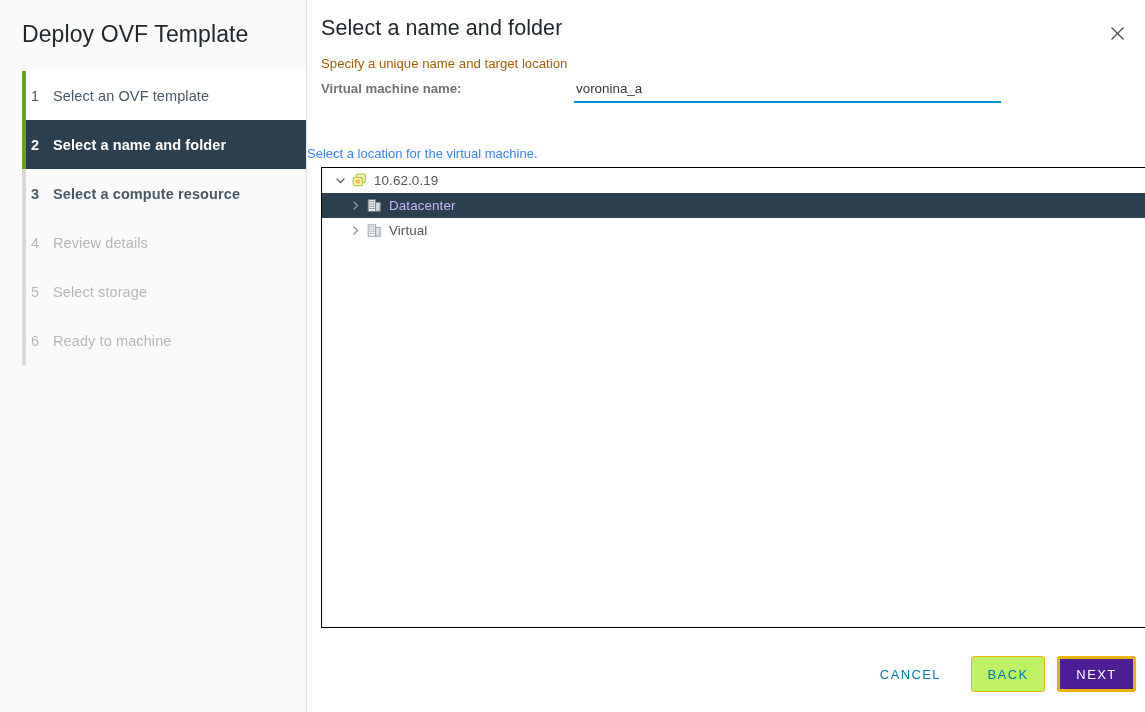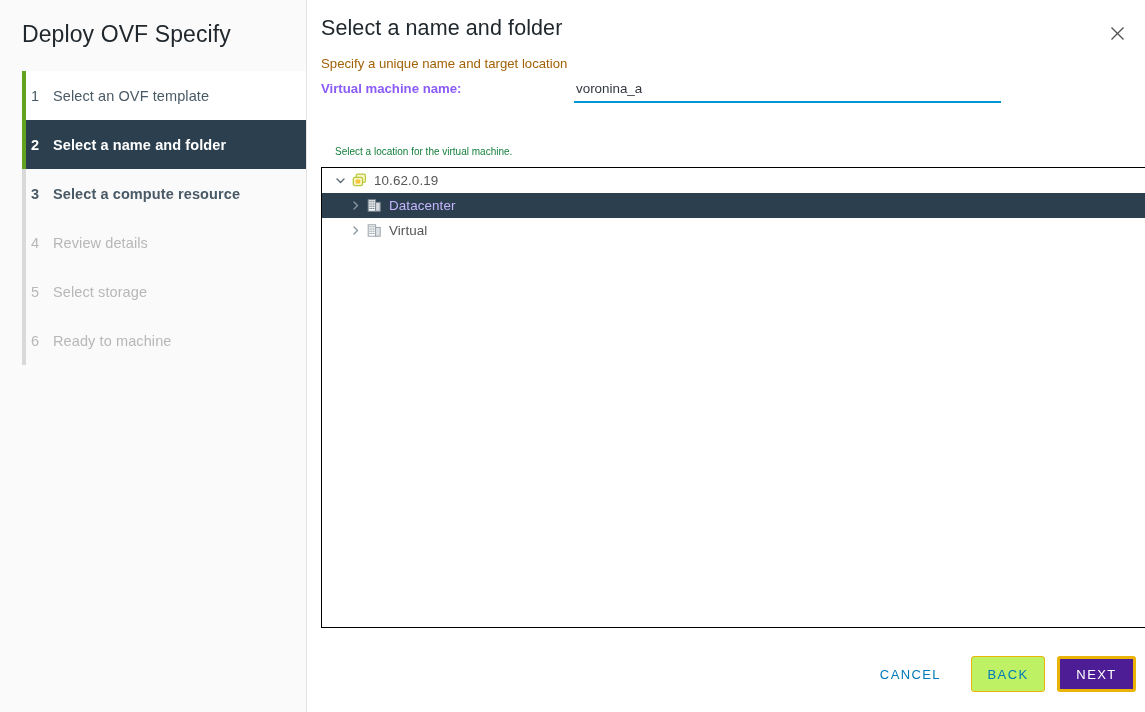--- a/index.html
+++ b/index.html
@@ -158,21 +158,21 @@
     width: 650px;
     height: 26px;
   }
 
   .name-label {
     position: absolute;
     left: 0;
     top: 2px;
     font-size: 13.2px;
     font-weight: bold;
-    color: #8b5cf6;
+    color: #737373;
   }
 
   .name-input {
     position: absolute;
     left: 209px;
     top: 0;
     width: 427px;
     height: 24px;
     border: none;
     border-bottom: 2px solid #0095d3;
@@ -180,24 +180,24 @@
     font-family: "Liberation Sans", sans-serif;
     font-size: 13.4px;
     color: #333840;
     padding: 0 0 3px 2px;
     outline: none;
     margin-left: 44px;
   }
 
   .location-label {
     position: absolute;
-    left: 28px;
+    left: 0;
     top: 146px;
-    font-size: 10px;
-    color: #15803d;
+    font-size: 13px;
+    color: #3b82f6;
   }
 
   
   .tree-panel {
     position: absolute;
     left: 14px;
     top: 167px;
     width: 827px;
     height: 461px;
     border: 1px solid #000000;
@@ -290,21 +290,21 @@
     height: 36px;
     width: 79px;
   }
 </style>
 </head>
 <body>
 
 <div id="app">
 
   <div class="sidebar">
-    <div class="wizard-title">Deploy OVF Specify</div>
+    <div class="wizard-title">Deploy OVF Template</div>
 
     <div class="steps">
       <div class="progress-rail"></div>
       <div class="progress-fill"></div>
 
       <div class="step visited">
         <span class="num">1</span>
         <span class="label">Select an OVF template</span>
       </div>
 

